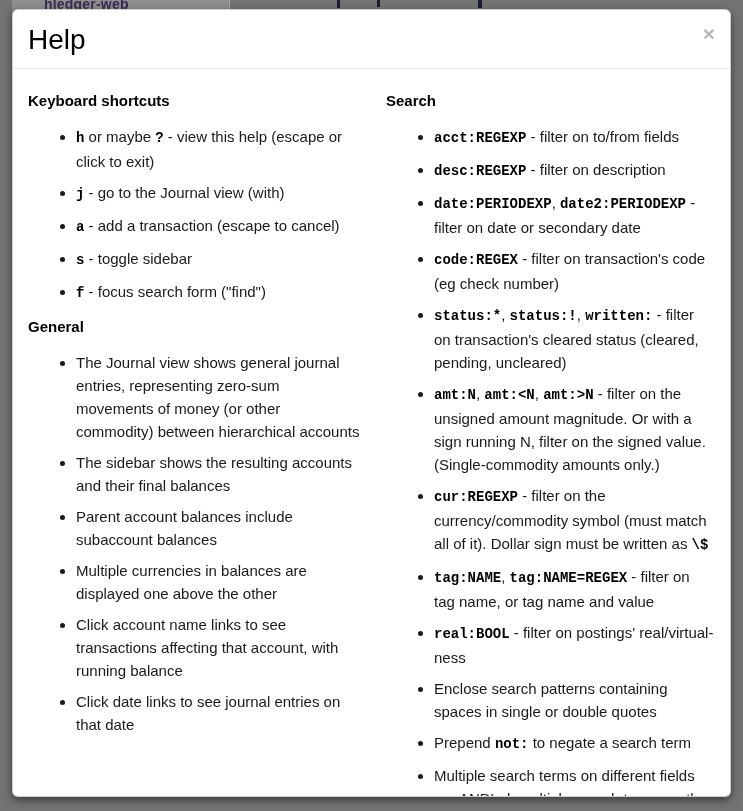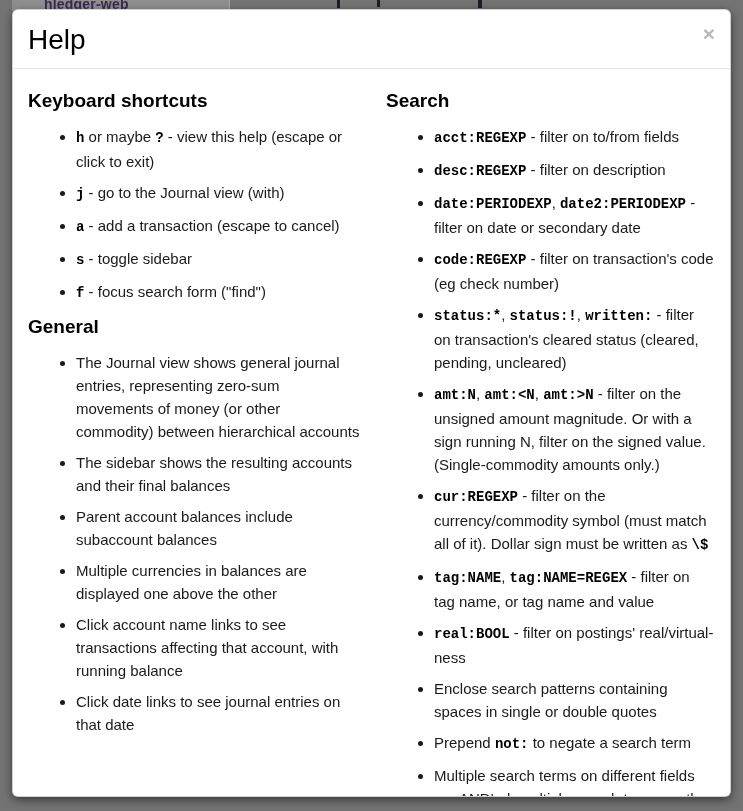--- a/index.html
+++ b/index.html
@@ -61,21 +61,21 @@
   }
   .modal-body {
     display: flex;
     padding: 10px 8px 15px 15px;
     font-size: 15px; line-height: 23px;
   }
   .col-left  { width: 348px; flex: 0 0 348px; padding-right: 8px; }
   .col-right { flex: 1 1 auto; padding-left: 10px; }
 
   .section-heading {
-    font-size: 19px; line-height: 23px;
+    font-size: 15px; line-height: 23px;
     font-weight: bold; color: #000;
     margin: 10px 0 0 0;
   }
   ul.help-list {
     margin: 13px 0 10px 0;
     padding-left: 40px;
     list-style-type: disc;
   }
   ul.help-list li { margin: 8px; padding: 0; }
   code {
@@ -128,21 +128,21 @@
       </div>
     </div>
 
     <div class="col-right">
       <div class="section">
         <div class="section-heading">Search</div>
         <ul class="help-list">
             <li><code>acct:REGEXP</code><span> - filter on to/from fields</span></li>
             <li><code>desc:REGEXP</code><span> - filter on description</span></li>
             <li><code>date:PERIODEXP</code><span>, </span><code>date2:PERIODEXP</code><span> - filter on date or secondary date</span></li>
-            <li><code>code:REGEXP</code><span> - filter on transaction's code (eg check number)</span></li>
+            <li><code>code:REGEX</code><span> - filter on transaction's code (eg check number)</span></li>
             <li><code>status:*</code><span>, </span><code>status:!</code><span>, </span><code>written:</code><span> - filter on transaction's cleared status (cleared, pending, uncleared)</span></li>
             <li><code>amt:N</code><span>, </span><code>amt:&lt;N</code><span>, </span><code>amt:&gt;N</code><span> - filter on the unsigned amount magnitude. Or with a sign running N, filter on the signed value. (Single-commodity amounts only.)</span></li>
             <li><code>cur:REGEXP</code><span> - filter on the currency/commodity symbol (must match all of it). Dollar sign must be written as </span><code>\$</code></li>
             <li><code>tag:NAME</code><span>, </span><code>tag:NAME=REGEX</code><span> - filter on tag name, or tag name and value</span></li>
             <li><code>real:BOOL</code><span> - filter on postings' real/virtual-ness</span></li>
             <li><span>Enclose search patterns containing spaces in single or double quotes</span></li>
             <li><span>Prepend </span><code>not:</code><span> to negate a search term</span></li>
             <li><span>Multiple search terms on different fields are AND'ed, multiple search terms on the same field are OR'ed</span></li>
             <li><span>These search terms also work with command-line hledger</span></li>
           </ul>

